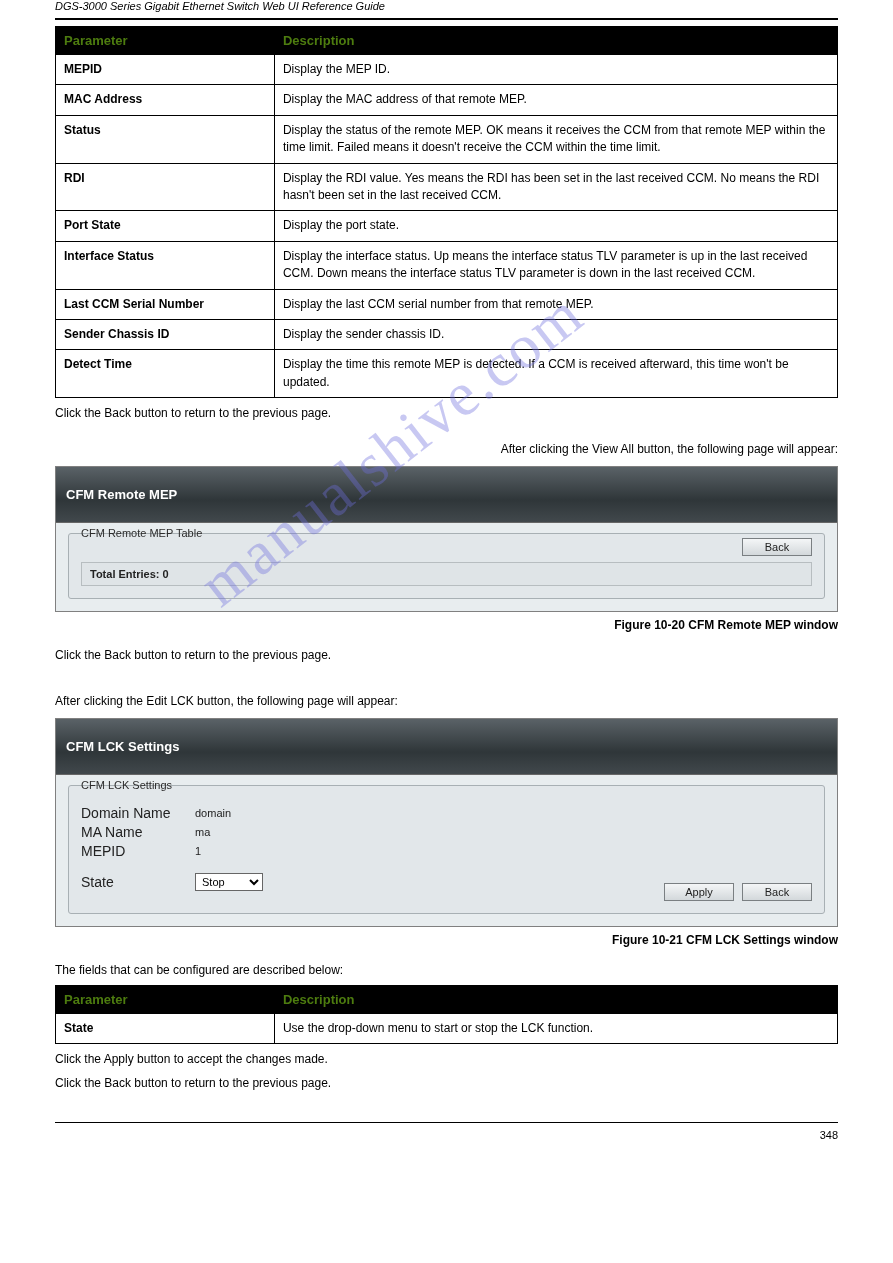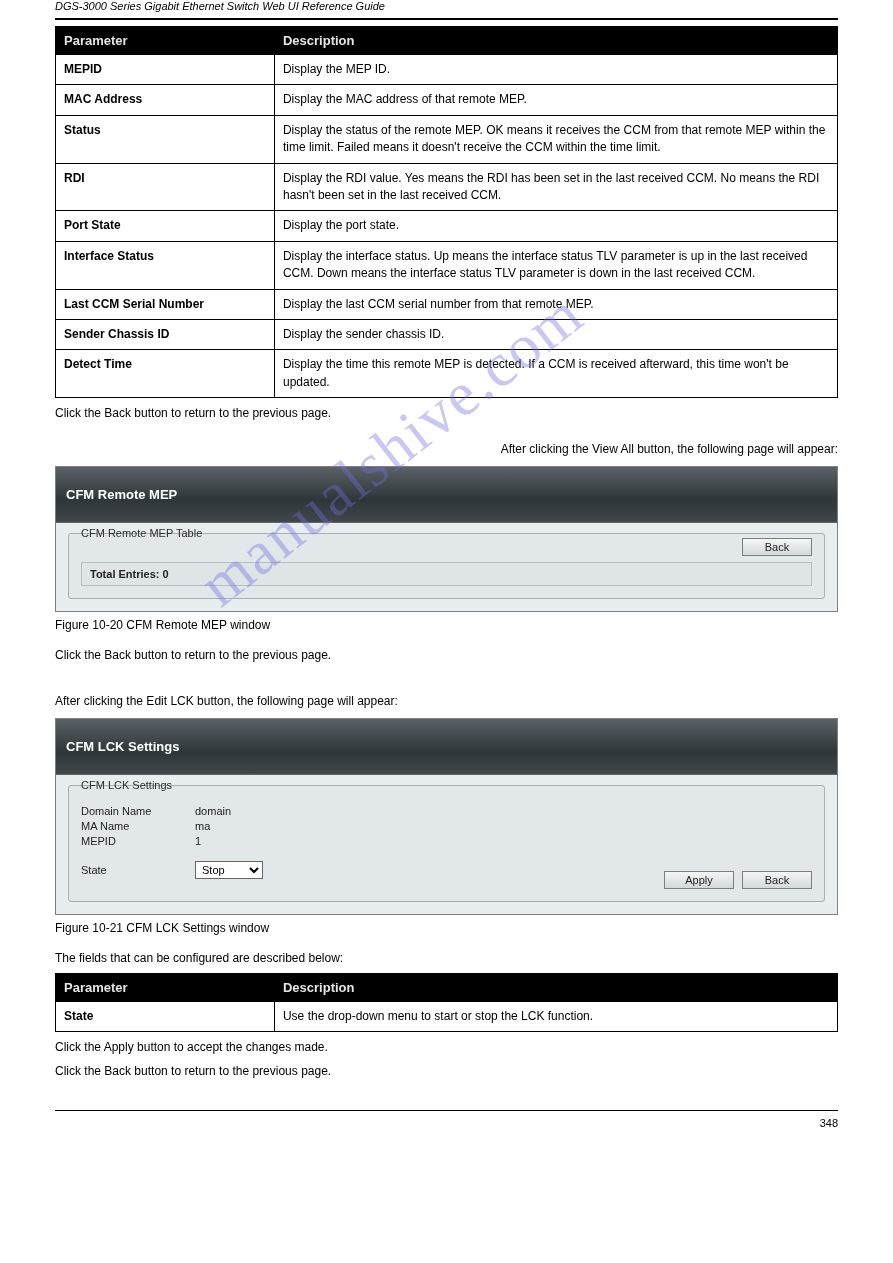--- a/index.html
+++ b/index.html
@@ -19,21 +19,21 @@
 
   
   table.param-table {
     width: 100%;
     border-collapse: collapse;
     margin-top: 6px;
     border: 1.5px solid #000;
   }
   table.param-table th {
     background: #000;
-    color: #e5e5e5;
+    color: #4d7c0f;
     font-weight: bold;
     text-align: left;
     padding: 6px 8px;
     font-size: 13px;
     border: 1.5px solid #000;
   }
   table.param-table td {
     border: 1px solid #000;
     padding: 6px 8px;
     vertical-align: top;
@@ -72,21 +72,21 @@
     left: -4px;
     background: transparent;
     font-size: 11px;
     color: #2c2c2c;
     padding: 0 4px;
     display: inline-block;
     margin-bottom: -10px;
   }
   .fieldset-inner { margin-top: -8px; }
   .form-row { display: flex; align-items: center; margin: 3px 0; }
-  .form-label { width: 114px; font-size: 11px; color: #222; }
+  .form-label { width: 114px; font-size: 14px; color: #222; }
   .form-value { font-size: 11px; color: #222; }
   .btn {
     font-size: 11px;
     min-width: 70px;
     padding: 2px 14px;
     border: 1px solid #7a7f82;
     background: linear-gradient(#f4f6f7, #d3d8db);
     border-radius: 0;
     cursor: pointer;
     color: #222;
@@ -102,21 +102,21 @@
   }
   select.ui-select {
     font-size: 11px;
     border: 1px solid #666;
     background: #fff;
     padding: 1px 2px;
     min-width: 68px;
   }
   .state-row { display: flex; align-items: center; }
   .state-row .buttons { margin-left: auto; display: flex; gap: 8px; margin-top: 21px; }
-  .figure-caption { text-align: left; font-weight: normal; font-size: 12px; margin: 6px 0 14px 0; }
+  .figure-caption { text-align: right; font-weight: bold; font-size: 12px; margin: 6px 0 14px 0; }
 
   
   .watermark {
     position: absolute;
     top: 360px;
     left: 140px;
     width: 640px;
     transform: rotate(-38deg);
     font-size: 62px;
     color: rgba(110, 110, 220, 0.38);

